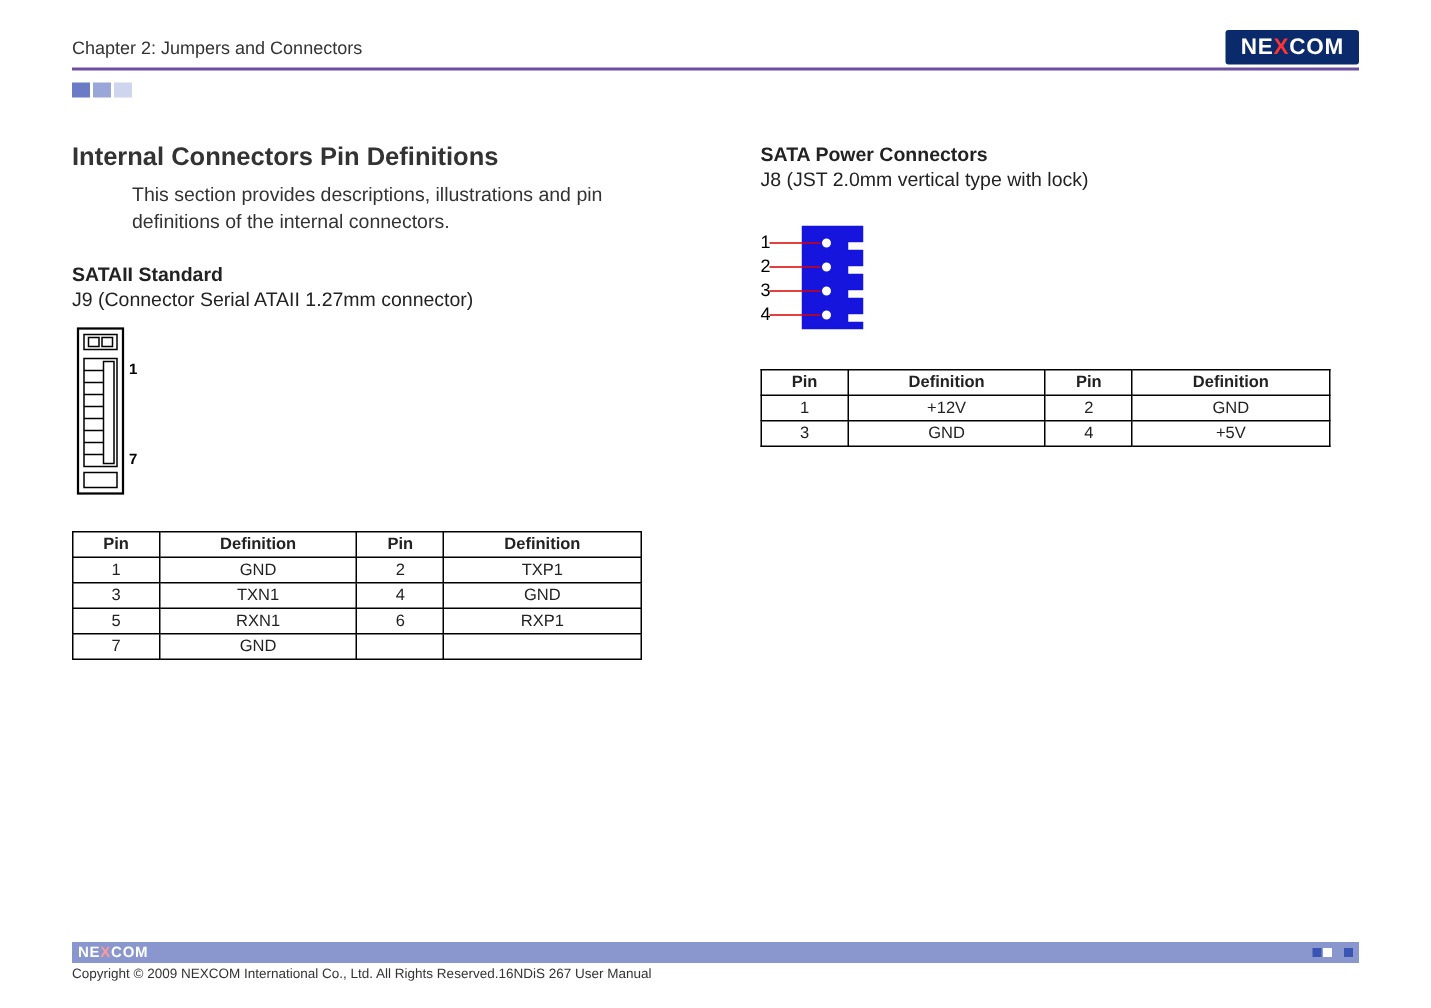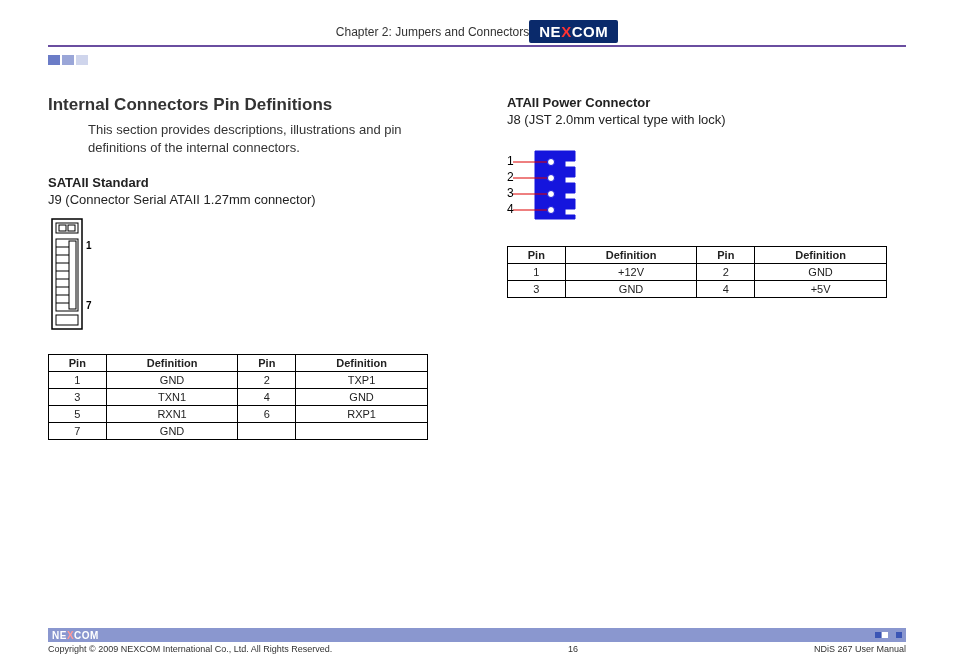--- a/index.html
+++ b/index.html
@@ -10,21 +10,21 @@
     background: #fff;
     color: #222;
     position: relative;
     font-size: 13px;
   }
   .page {
     padding: 20px 48px 0 48px;
   }
   .top-row {
     display: flex;
-    justify-content: center;
+    justify-content: space-between;
     align-items: center;
     border-bottom: 2px solid #6a4ea0;
     padding-bottom: 2px;
   }
   .chapter {
     font-size: 12px;
     color: #333;
   }
   .logo-box {
     background: #0a2a6b;
@@ -110,21 +110,21 @@
   .footer-logo {
     color:#fff; font-weight:bold; font-size:10px; letter-spacing:0.5px;
   }
   .footer-logo .x{color:#f99;}
   .footer-right-sq {
     display:flex; gap:1px;
   }
   .footer-right-sq span{width:6px;height:6px;display:inline-block;}
   .fs1{background:#3b55b5;} .fs2{background:#fff;} .fs3{background:#8a97cf;}
   .footer-text {
-    display:flex; justify-content:space-between;
+    display:flex; 
     font-size:9px; color:#333; margin-top:2px;
   }
   .page-num{font-weight:400;}
 </style>
 </head>
 <body>
 
 <div class="page">
   <div class="top-row">
     <div class="chapter">Chapter 2: Jumpers and Connectors</div>
@@ -197,21 +197,21 @@
               <td>7</td>
               <td>GND</td>
               <td></td>
               <td></td>
             </tr>
       </tbody>
         </table>
     </div>
 
     <div class="col">
-      <h3 class="sub-title">ATAII Power Connector</h3>
+      <h3 class="sub-title">SATA Power Connectors</h3>
       <p class="sub-desc">J8 (JST 2.0mm vertical type with lock)</p>
 
       <svg class="jst-block" width="100" height="80" viewBox="0 0 100 80">
         <path d="M 28 6 L 68 6 L 68 16 L 58 16 L 58 22 L 68 22 L 68 32 L 58 32 L 58 38 L 68 38 L 68 48 L 58 48 L 58 54 L 68 54 L 68 64 L 58 64 L 58 70 L 68 70 L 68 74 L 28 74 Z" fill="#1515dd" stroke="#1515dd"></path>
         <circle cx="44" cy="17" r="3.5" fill="#fff" stroke="#1515dd"></circle>
         <circle cx="44" cy="33" r="3.5" fill="#fff" stroke="#1515dd"></circle>
         <circle cx="44" cy="49" r="3.5" fill="#fff" stroke="#1515dd"></circle>
         <circle cx="44" cy="65" r="3.5" fill="#fff" stroke="#1515dd"></circle>
         <line x1="6" y1="17" x2="40" y2="17" stroke="#d00" stroke-width="1"></line>
         <line x1="6" y1="33" x2="40" y2="33" stroke="#d00" stroke-width="1"></line>

